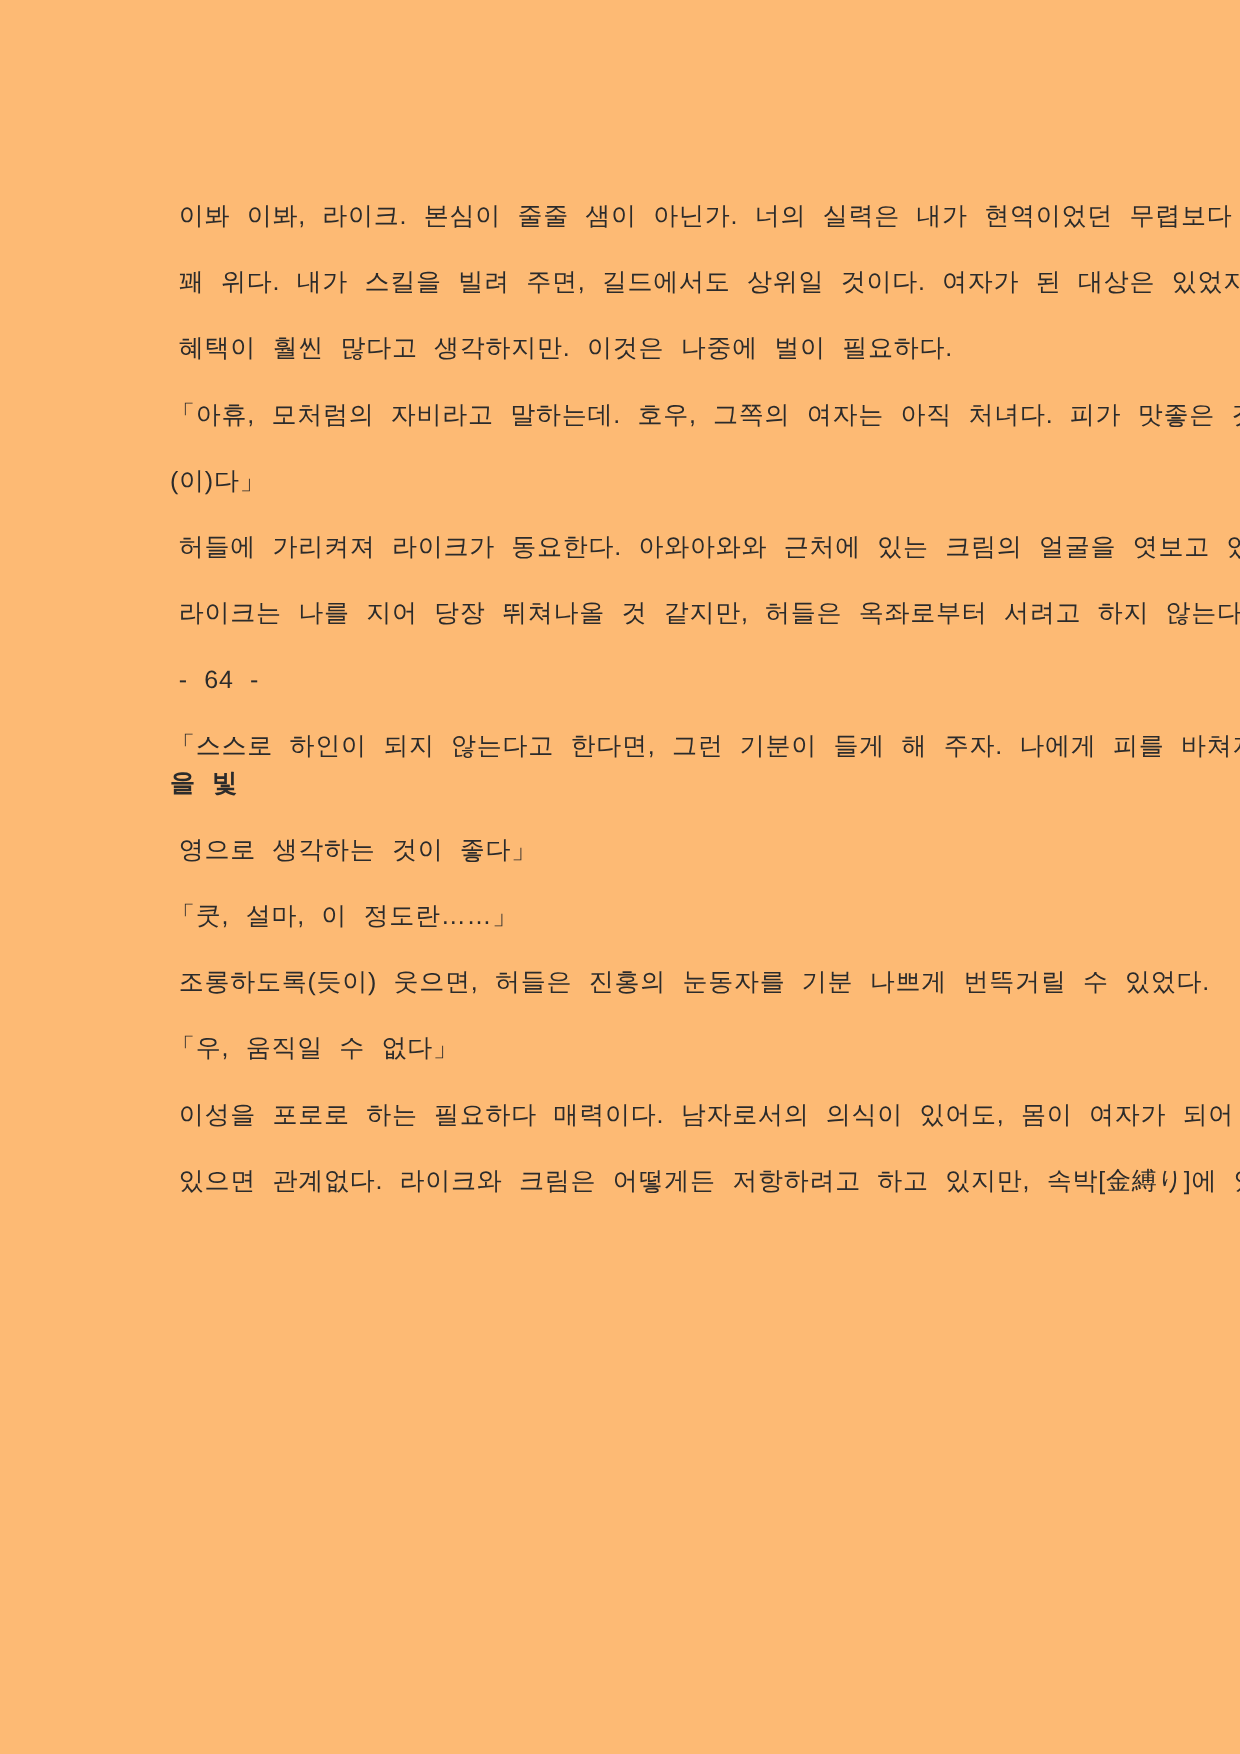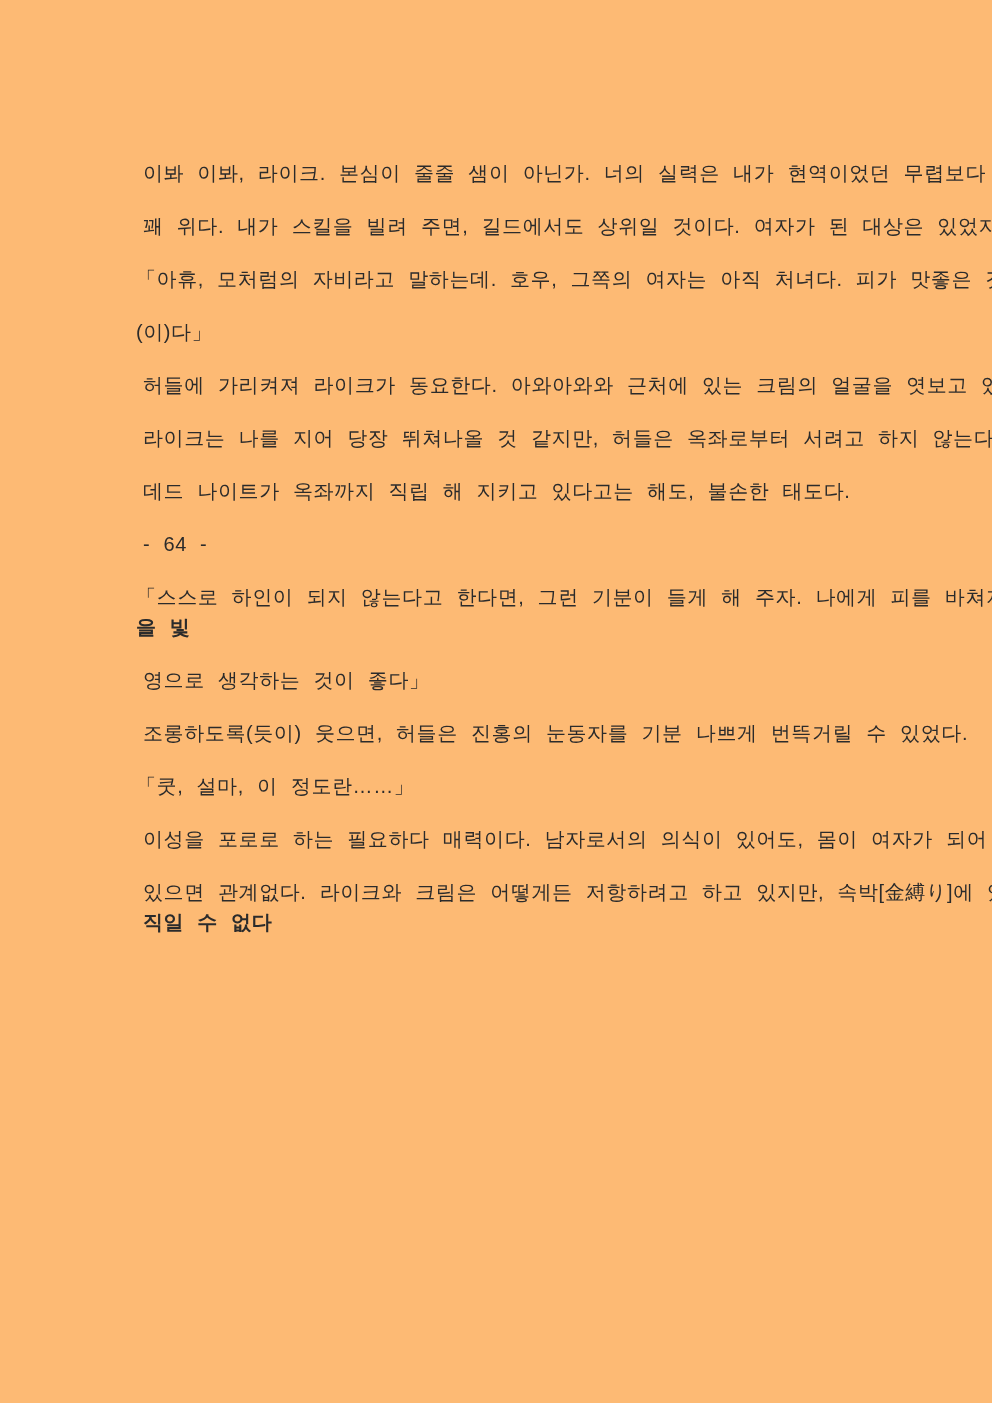--- a/index.html
+++ b/index.html
@@ -36,28 +36,28 @@
   .textblock p.cont { margin-top: 0; font-weight: bold; }
   .textblock p.quote { margin-left: -7px; }
 </style>
 </head>
 <body>
 
 <div class="page">
   <div class="textblock">
       <p class="para">이봐 이봐, 라이크. 본심이 줄줄 샘이 아닌가. 너의 실력은 내가 현역이었던 무렵보다</p>
       <p class="para">꽤 위다. 내가 스킬을 빌려 주면, 길드에서도 상위일 것이다. 여자가 된 대상은 있었지만,</p>
+      <p class="para">혜택이 훨씬 많다고 생각하지만. 이것은 나중에 벌이 필요하다.</p>
       <p class="para quote">「아휴, 모처럼의 자비라고 말하는데. 호우, 그쪽의 여자는 아직 처녀다. 피가 맛좋은 것 같다</p>
       <p class="para quote">(이)다」</p>
       <p class="para">허들에 가리켜져 라이크가 동요한다. 아와아와와 근처에 있는 크림의 얼굴을 엿보고 있었다.</p>
       <p class="para">라이크는 나를 지어 당장 뛰쳐나올 것 같지만, 허들은 옥좌로부터 서려고 하지 않는다. 안</p>
-      <p class="para">데드 나이트가 옥좌까지 직립 해 지키고 있다고는 해도, 불손한 태도다.</p>
       <p class="para">- 64 -</p>
       <p class="para quote">「스스로 하인이 되지 않는다고 한다면, 그런 기분이 들게 해 주자. 나에게 피를 바쳐지는 것</p>
       <p class="cont quote">을 빛</p>
       <p class="para">영으로 생각하는 것이 좋다」</p>
+      <p class="para quote">「쿳, 설마, 이 정도란……」</p>
       <p class="para">조롱하도록(듯이) 웃으면, 허들은 진홍의 눈동자를 기분 나쁘게 번뜩거릴 수 있었다.</p>
-      <p class="para quote">「쿳, 설마, 이 정도란……」</p>
+      <p class="para quote">「우, 움직일 수 없다」</p>
       <p class="para">이성을 포로로 하는 필요하다 매력이다. 남자로서의 의식이 있어도, 몸이 여자가 되어</p>
       <p class="para">있으면 관계없다. 라이크와 크림은 어떻게든 저항하려고 하고 있지만, 속박[金縛り]에 있어 움</p>
-      <p class="cont">직일 수 없다</p>
     </div>
 </div>
 
 </body></html>

